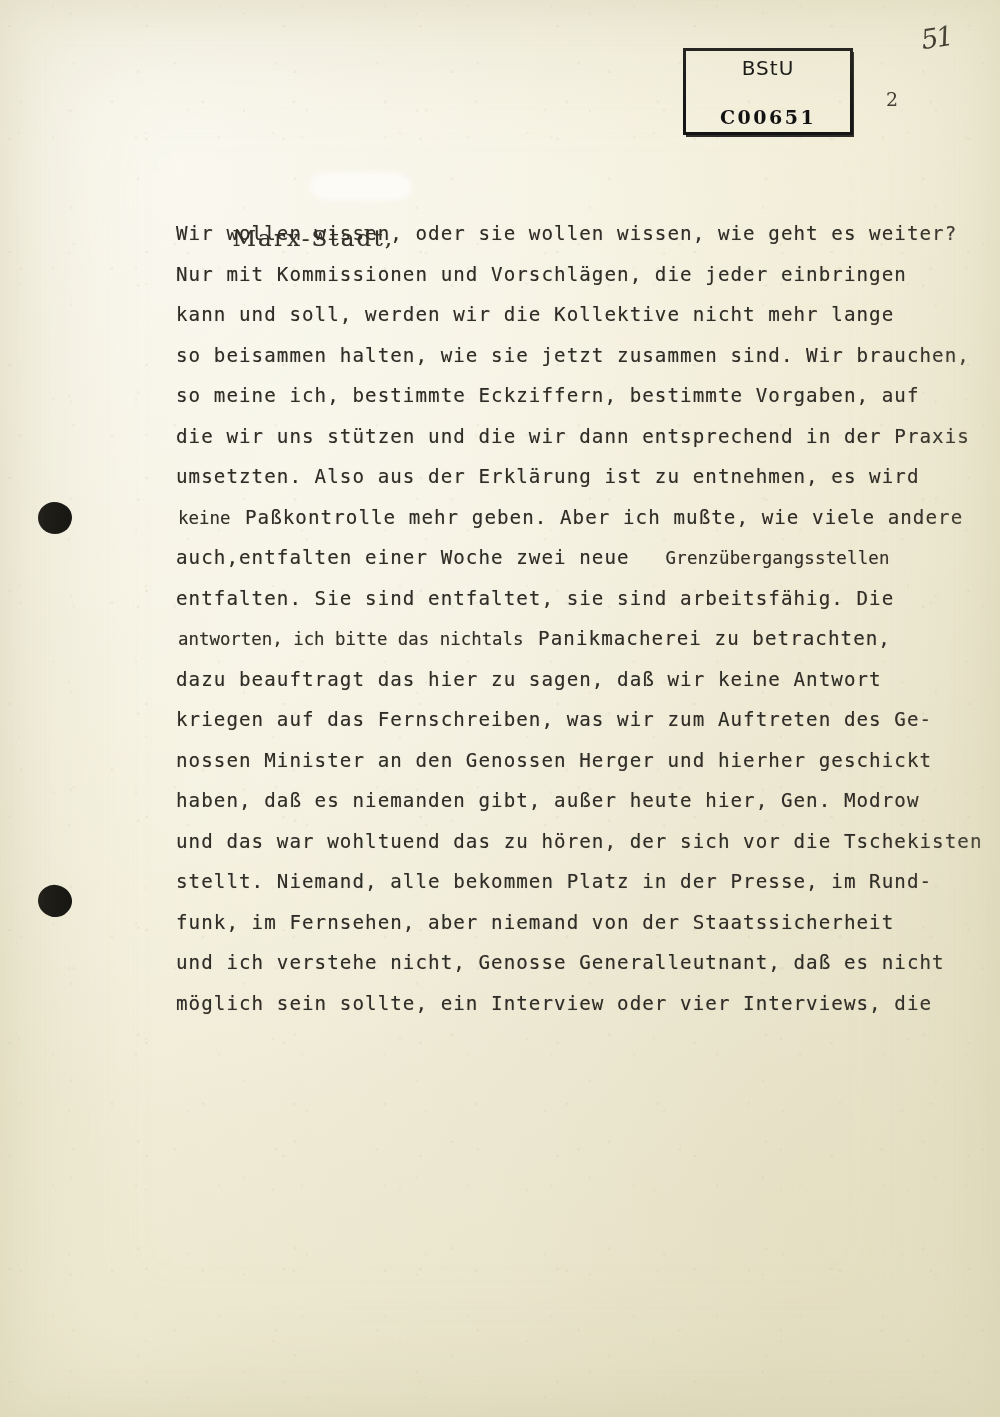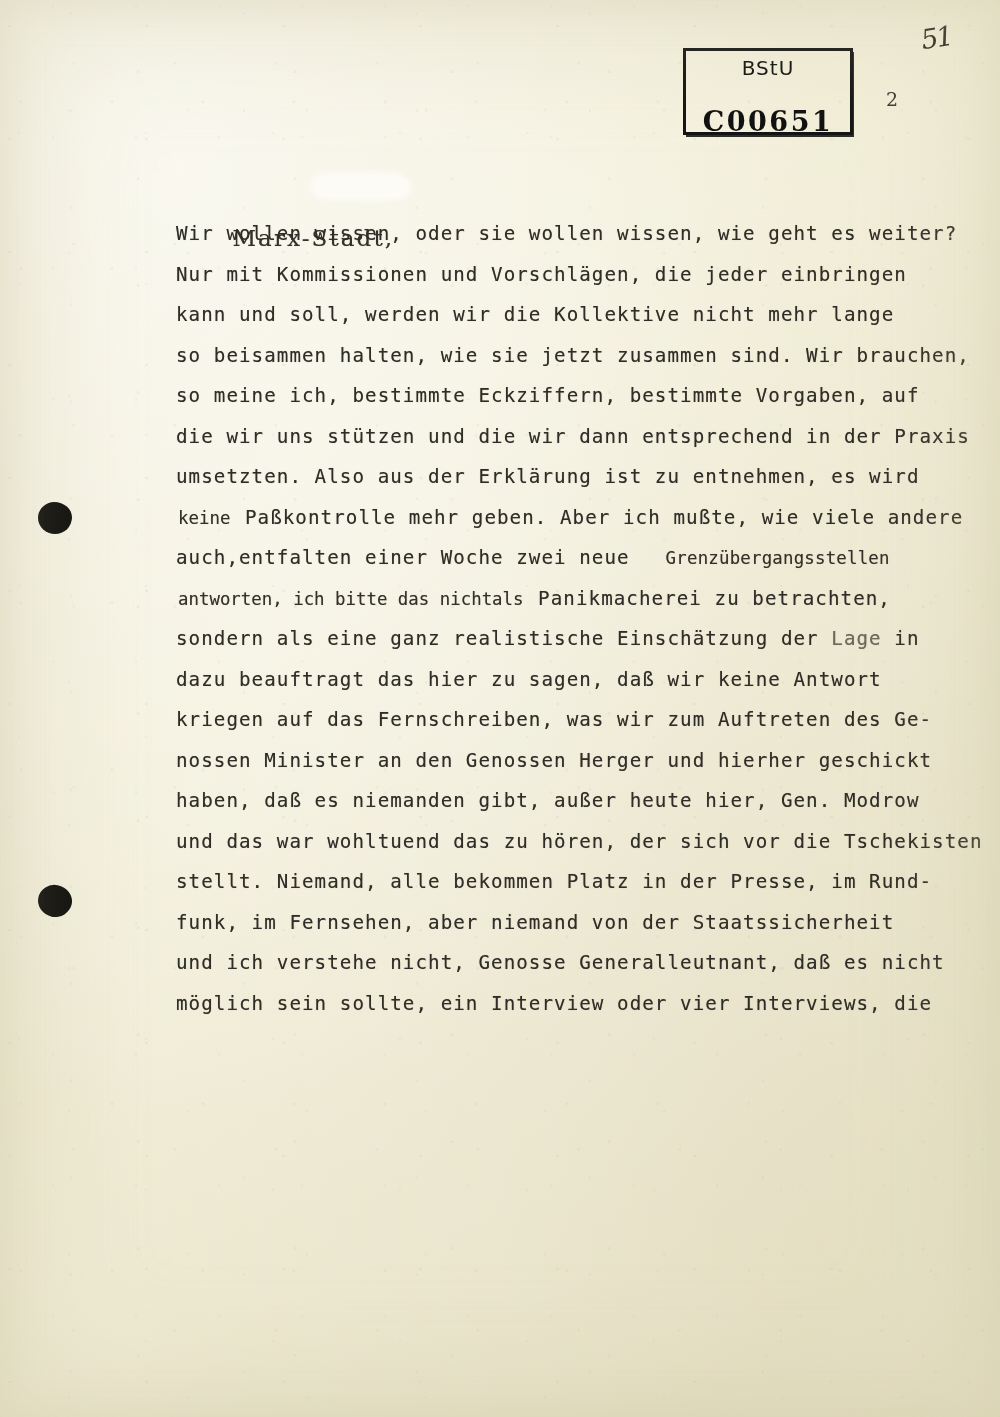--- a/index.html
+++ b/index.html
@@ -70,21 +70,21 @@
     gap: 24px;
   }
   #stamp .stamp-label {
     font-family: "DejaVu Sans", "Liberation Sans", sans-serif;
     font-size: 20px;
     letter-spacing: 1px;
     line-height: 1;
   }
   #stamp .stamp-number {
     font-family: "DejaVu Serif", "Liberation Serif", serif;
-    font-size: 27px;
+    font-size: 19px;
     font-weight: 700;
     letter-spacing: 2.5px;
     margin-top: 6px;
     line-height: 1;
   }
 
   
   #page-number {
     position: absolute;
     left: 886px;
@@ -229,25 +229,25 @@
     <div class="tx-line">kann und soll, werden wir die Kollektive nicht mehr lange</div>
     <div class="tx-line">so beisammen halten, wie sie jetzt zusammen sind. Wir brauchen,</div>
     <div class="tx-line">so meine ich, bestimmte Eckziffern, bestimmte Vorgaben, auf</div>
     <div class="tx-line">die wir uns stützen und die wir dann entsprechend in der Praxis</div>
     <div class="tx-line">umsetzten. Also aus der Erklärung ist zu entnehmen, es wird</div>
 
     <div class="tx-line"><span class="corr tight">keine</span><span> Paßkontrolle mehr geben. Aber ich mußte, wie viele andere</span></div>
 
     <div class="tx-line"><span>auch,entfalten einer Woche zwei neue </span><span class="corr">  Grenzübergangsstellen</span></div>
 
+    <div class="tx-line">entfalten. Sie sind entfaltet, sie sind arbeitsfähig. Die</div>
 
 
     <div class="tx-line"><span class="corr tight">antworten, ich bitte das nichtals</span><span> Panikmacherei zu betrachten,</span></div>
 
-    <div class="tx-line"><span>sondern als eine ganz realistische Einschätzung der </span><span class="faded smudge">Lage</span><span> in</span></div>
 
     <div class="tx-line">dazu beauftragt das hier zu sagen, daß wir keine Antwort</div>
     <div class="tx-line">kriegen auf das Fernschreiben, was wir zum Auftreten des Ge-</div>
     <div class="tx-line">nossen Minister an den Genossen Herger und hierher geschickt</div>
     <div class="tx-line">haben, daß es niemanden gibt, außer heute hier, Gen. Modrow</div>
     <div class="tx-line">und das war wohltuend das zu hören, der sich vor die Tschekisten</div>
     <div class="tx-line">stellt. Niemand, alle bekommen Platz in der Presse, im Rund-</div>
     <div class="tx-line">funk, im Fernsehen, aber niemand von der Staatssicherheit</div>
     <div class="tx-line">und ich verstehe nicht, Genosse Generalleutnant, daß es nicht</div>
     <div class="tx-line">möglich sein sollte, ein Interview oder vier Interviews, die</div>

